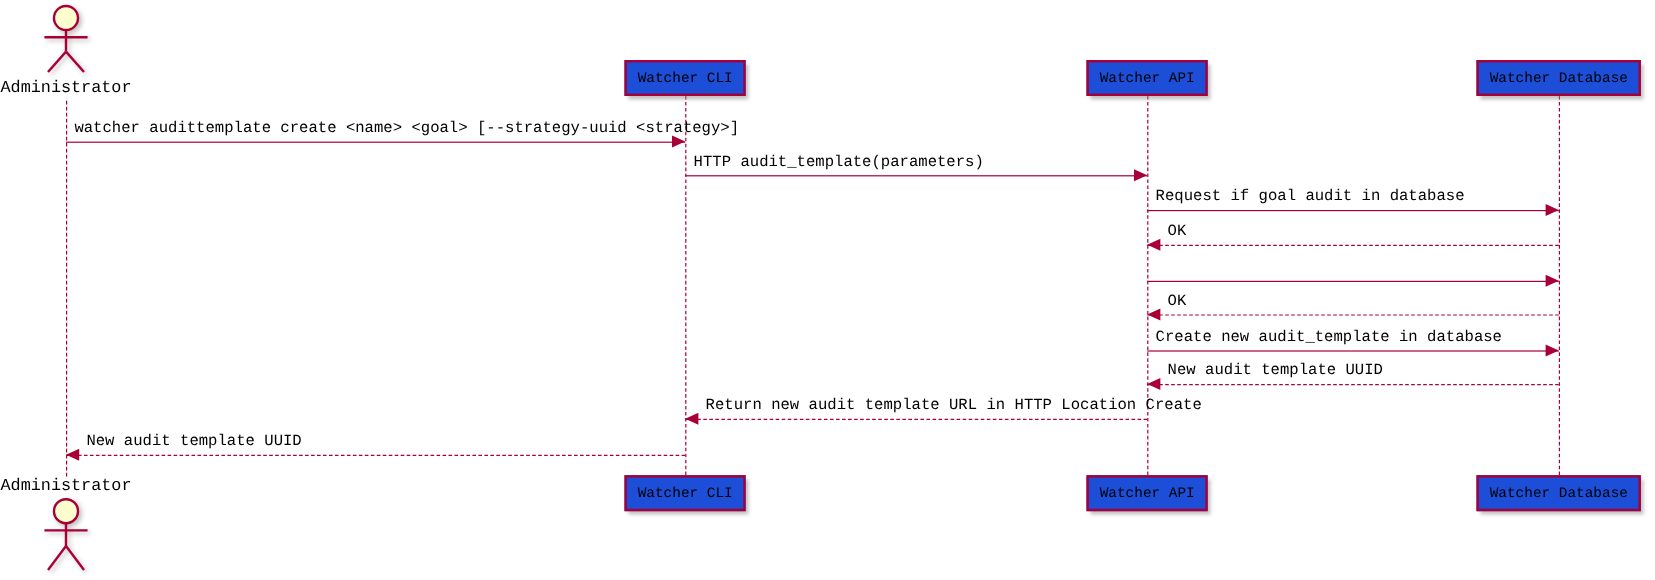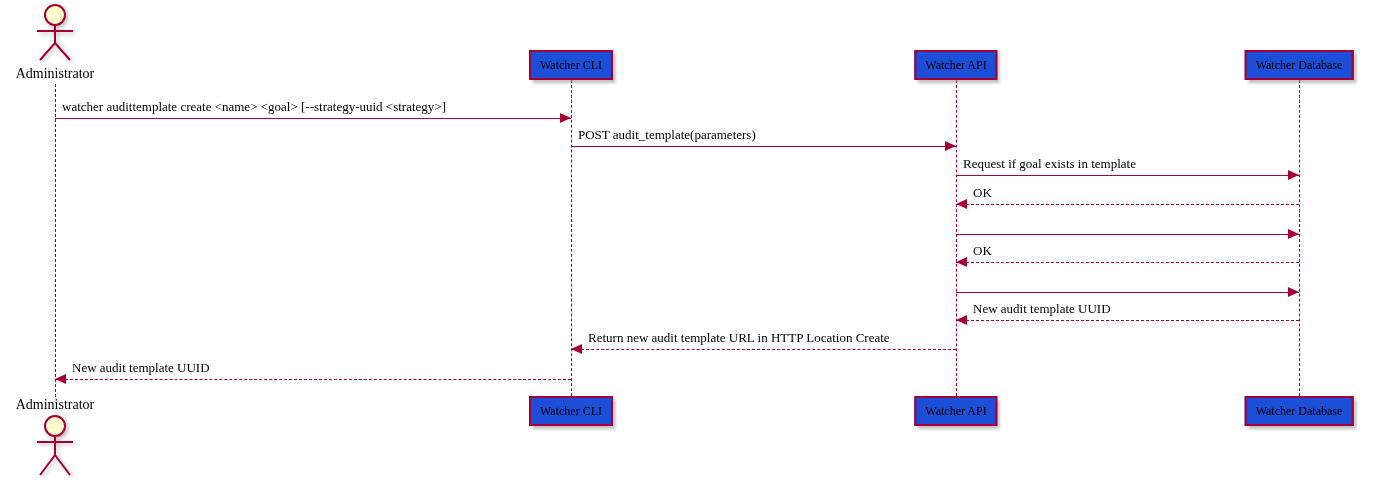--- a/index.html
+++ b/index.html
@@ -1,21 +1,21 @@
 <!DOCTYPE html>
 <html><head>
 <meta charset="utf-8">
 <style>
   html, body { margin: 0; padding: 0; background: #ffffff; }
   .diagram {
     position: relative;
     width: 1379px;
     height: 483px;
     background: #ffffff;
-    font-family: Liberation Serif, serif;
+    font-family: Liberation Mono, monospace;
     color: #000000;
     overflow: hidden;
   }
   .pbox {
     position: absolute;
     transform: translateX(-50%);
     background: #1d4ed8;
     border: 2px solid #A80036;
     height: 26px;
     line-height: 26px;
@@ -96,34 +96,35 @@
     <div class="pbox" style="left: 956px; top: 50px;">Watcher API</div>
     <div class="pbox" style="left: 956px; top: 396px;">Watcher API</div>
     <div class="lifeline" style="left: 1299px; top: 80px; height: 316px;"></div>
     <div class="pbox" style="left: 1299px; top: 50px;">Watcher Database</div>
     <div class="pbox" style="left: 1299px; top: 396px;">Watcher Database</div>
     <div class="msg-line" style="left: 55px; top: 118px; width: 516px;"></div>
     <div class="arrow right" style="left: 560px; top: 113px;"></div>
     <div class="msg-label" style="left: 62px; top: 99px;">watcher audittemplate create &lt;name&gt; &lt;goal&gt; [--strategy-uuid &lt;strategy&gt;]</div>
     <div class="msg-line" style="left: 571px; top: 146px; width: 385px;"></div>
     <div class="arrow right" style="left: 945px; top: 141px;"></div>
-    <div class="msg-label" style="left: 578px; top: 127px;">POST audit_template(parameters)</div>
+    <div class="msg-label" style="left: 578px; top: 127px;">HTTP audit_template(parameters)</div>
     <div class="msg-line" style="left: 956px; top: 175px; width: 343px;"></div>
     <div class="arrow right" style="left: 1288px; top: 170px;"></div>
-    <div class="msg-label" style="left: 963px; top: 156px;">Request if goal exists in template</div>
+    <div class="msg-label" style="left: 963px; top: 156px;">Request if goal audit in database</div>
     <div class="msg-line dashed" style="left: 956px; top: 204px; width: 343px;"></div>
     <div class="arrow left" style="left: 956px; top: 199px;"></div>
     <div class="msg-label" style="left: 973px; top: 185px;">OK</div>
     <div class="msg-line" style="left: 956px; top: 234px; width: 343px;"></div>
     <div class="arrow right" style="left: 1288px; top: 229px;"></div>
     <div class="msg-line dashed" style="left: 956px; top: 262px; width: 343px;"></div>
     <div class="arrow left" style="left: 956px; top: 257px;"></div>
     <div class="msg-label" style="left: 973px; top: 243px;">OK</div>
     <div class="msg-line" style="left: 956px; top: 292px; width: 343px;"></div>
     <div class="arrow right" style="left: 1288px; top: 287px;"></div>
+    <div class="msg-label" style="left: 963px; top: 273px;">Create new audit_template in database</div>
     <div class="msg-line dashed" style="left: 956px; top: 320px; width: 343px;"></div>
     <div class="arrow left" style="left: 956px; top: 315px;"></div>
     <div class="msg-label" style="left: 973px; top: 301px;">New audit template UUID</div>
     <div class="msg-line dashed" style="left: 571px; top: 349px; width: 385px;"></div>
     <div class="arrow left" style="left: 571px; top: 344px;"></div>
     <div class="msg-label" style="left: 588px; top: 330px;">Return new audit template URL in HTTP Location Create</div>
     <div class="msg-line dashed" style="left: 55px; top: 379px; width: 516px;"></div>
     <div class="arrow left" style="left: 55px; top: 374px;"></div>
     <div class="msg-label" style="left: 72px; top: 360px;">New audit template UUID</div>
   </div>

